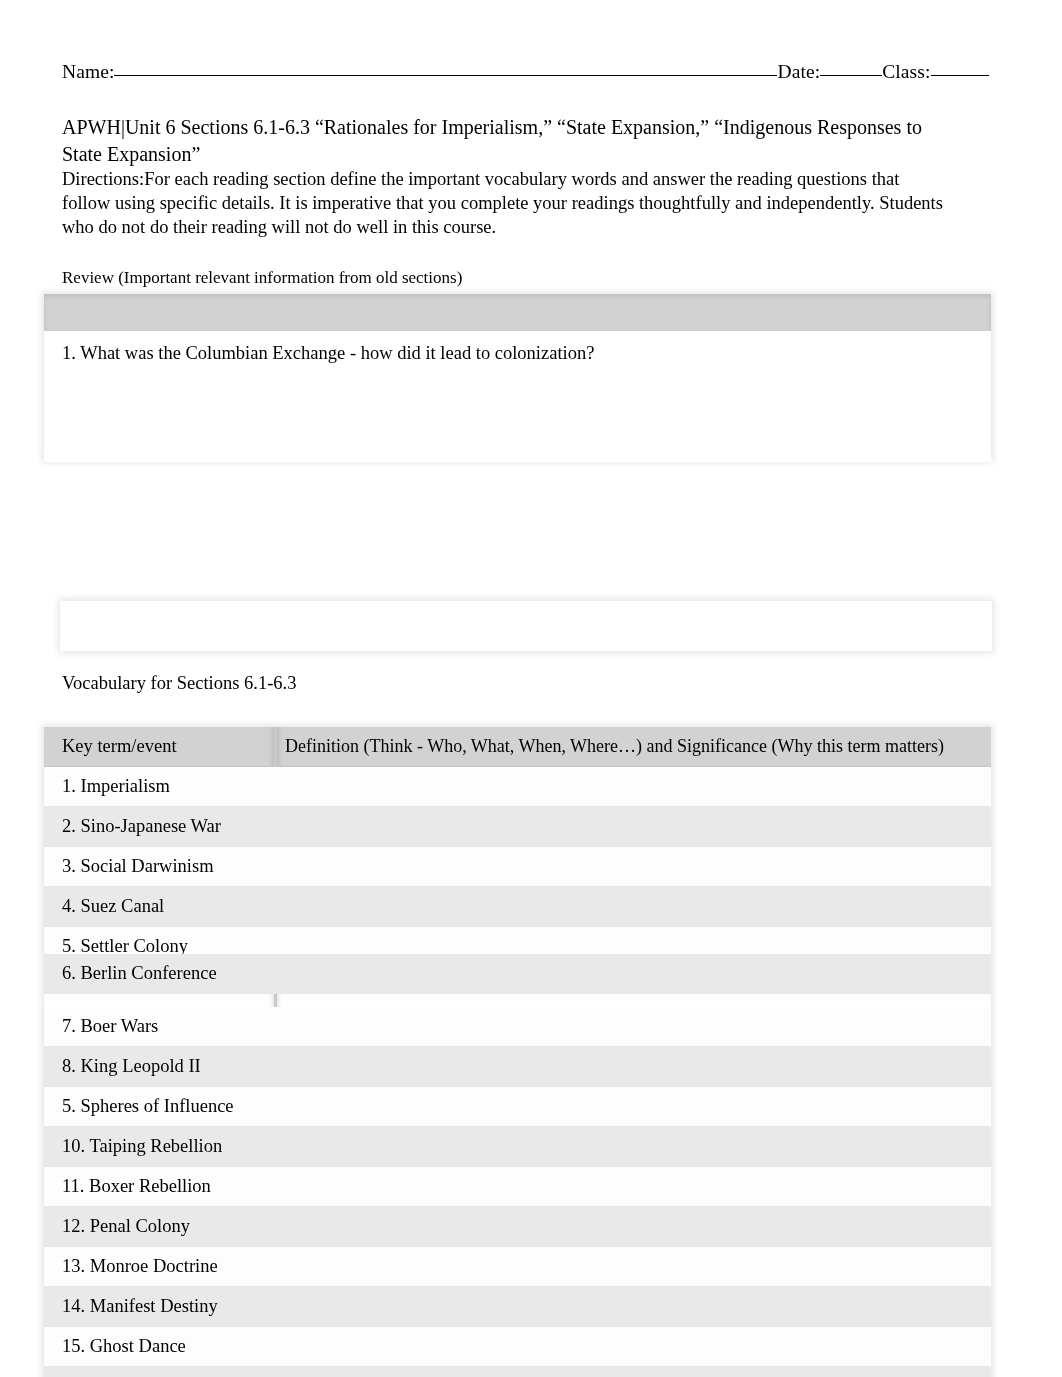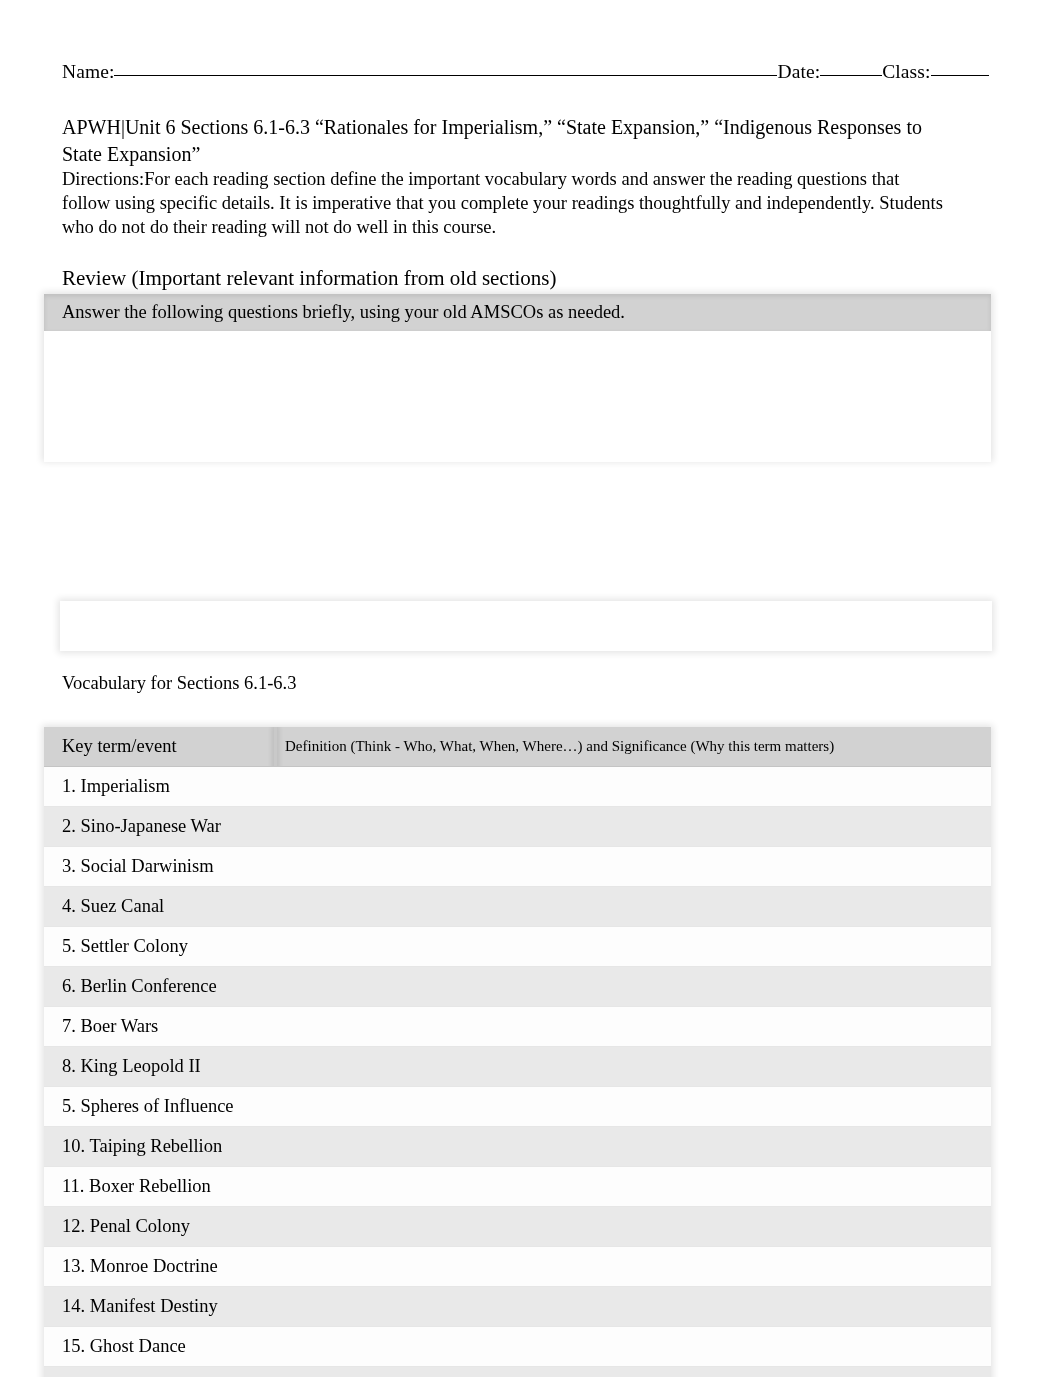--- a/index.html
+++ b/index.html
@@ -58,21 +58,21 @@
     font-size: 18.5px;
     line-height: 23.8px;
     text-align: left;
   }
 
   
   .review-caption {
     position: absolute;
     left: 62px;
     top: 266px;
-    font-size: 21px;
+    font-size: 17px;
     line-height: 24px;
   }
 
   
   .tbl {
     position: absolute;
     background: #ffffff;
     box-shadow: 0 0 7px 2px rgba(0,0,0,0.11);
   }
 
@@ -177,41 +177,41 @@
     left: 18px;
     top: 7px;
     font-size: 18.5px;
     line-height: 25px;
     white-space: nowrap;
   }
   .vcell-def {
     position: absolute;
     left: 241px;
     top: 7px;
-    font-size: 15px;
+    font-size: 18px;
     line-height: 25px;
     white-space: nowrap;
   }
 </style>
 </head>
 <body>
 
 <div class="nameline">
   <span class="seg">Name:</span><span class="rule rule-name"></span><span class="seg">Date:</span><span class="rule rule-date"></span><span class="seg">Class:</span><span class="rule rule-class"></span>
 </div>
 
 <div class="doc-title">APWH|Unit 6 Sections 6.1-6.3 “Rationales for Imperialism,” “State Expansion,” “Indigenous Responses to State Expansion”</div>
 
 <div class="directions"><span>Directions:</span><span>For each reading section define the important vocabulary words and answer the reading questions that follow using specific details. It is imperative that you complete your readings thoughtfully and independently. Students who do not do their reading will not do well in this course.</span></div>
 
 <div class="review-caption">Review (Important relevant information from old sections)</div>
 
 <div class="tbl review-tbl">
   <div class="review-hdr"></div>
-  <div class="review-hdr-txt">Answer the following questions briefly, using your old AMSCOs as needed.</div>
+  <div class="review-q review-q1">1. What was the Columbian Exchange - how did it lead to colonization?</div>
 </div>
 <div class="page1-tail"></div>
 
 <div class="tbl cont-tbl"></div>
 
 <div class="vocab-caption">Vocabulary for Sections 6.1-6.3</div>
 
 <div class="tbl vocab-tbl" id="vocab-table">
   <div class="vocab-hdr-band"></div>
   <div class="vocab-col-divider"></div>
@@ -233,21 +233,21 @@
         <div class="vcell-def"></div>
       </div>
       <div class="vrow shade" style="top: 160px;">
         <div class="vcell-term">4. Suez Canal</div>
         <div class="vcell-def"></div>
       </div>
       <div class="vrow plain" style="top: 200px;">
         <div class="vcell-term">5. Settler Colony</div>
         <div class="vcell-def"></div>
       </div>
-      <div class="vrow shade" style="top: 240px;">
+      <div class="vrow shade" style="top: 227px;">
         <div class="vcell-term">6. Berlin Conference</div>
         <div class="vcell-def"></div>
       </div>
       <div class="vrow plain" style="top: 280px;">
         <div class="vcell-term">7. Boer Wars</div>
         <div class="vcell-def"></div>
       </div>
       <div class="vrow shade" style="top: 320px;">
         <div class="vcell-term">8. King Leopold II</div>
         <div class="vcell-def"></div>

